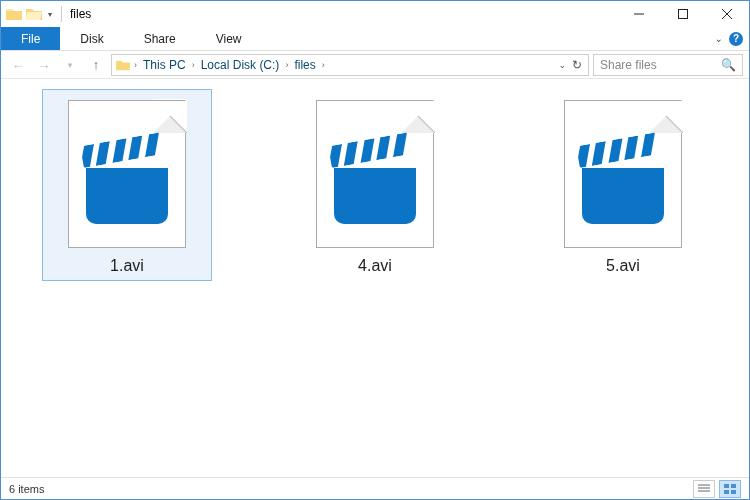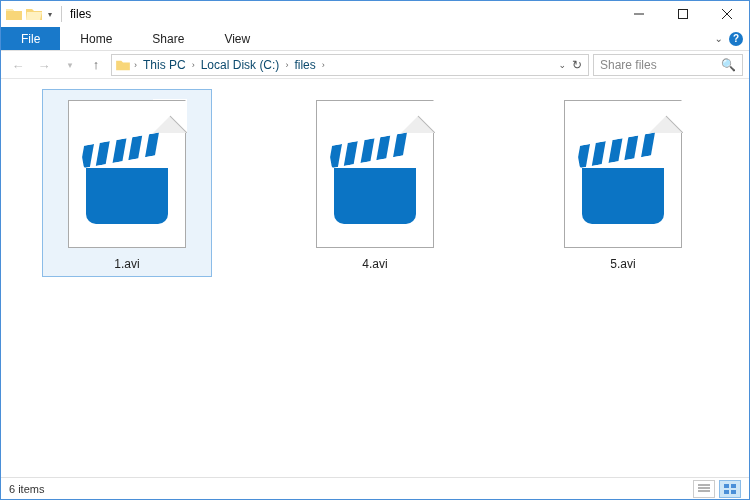--- a/index.html
+++ b/index.html
@@ -39,21 +39,21 @@
 .item { width: 170px; display: flex; flex-direction: column; align-items: center; padding: 4px; border: 1px solid transparent; }
 .item.selected { border: 1px solid #8bbce8; background: #eaf3fb; }
 .thumb { width: 130px; height: 160px; position: relative; }
 .page { position: absolute; left: 6px; top: 6px; right: 6px; bottom: 6px; background: #fff; border: 1px solid #aaa; }
 .fold { position: absolute; top: 5px; right: 5px; width: 34px; height: 34px; background: linear-gradient(135deg, #fff 0 48%, #bbb 50%, #eee 52% 100%); clip-path: polygon(0 0, 100% 100%, 0 100%); transform: scaleX(-1); }
 .pagecut { position: absolute; top: 5px; right: 5px; width: 34px; height: 34px; background: #fff; }
 .clap { position: absolute; left: 24px; right: 24px; top: 52px; bottom: 30px; }
 .clapstick { position: absolute; top: 0; left: -2px; right: 2px; height: 22px; transform: rotate(-10deg); transform-origin: left bottom; display: flex; overflow: hidden; border-radius: 2px; }
 .clapstick span { flex: 1; background: #0b74c4; transform: skewX(-20deg); margin-right: 6px; }
 .clapbody { position: absolute; top: 22px; left: 0; right: 0; bottom: 0; background: #0b74c4; border-radius: 0 0 10px 10px; }
-.label { font-size: 12px; color: #222; margin-top: 2px; padding: 1px 4px; }
+.label { font-size: 16px; color: #222; margin-top: 2px; padding: 1px 4px; }
 
 
 .status { height: 22px; border-top: 1px solid #e1e1e1; display: flex; align-items: center; font-size: 11px; padding: 8px 8px; color: #333; }
 .status .spacer { flex: 1; }
 .status .viewbtn { width: 22px; height: 18px; border: 1px solid #ccc; margin-left: 4px; display: flex; align-items: center; justify-content: center; font-size: 10px; color: #555; }
 .status .viewbtn.active { background: #cde6f7; border-color: #8bbce8; }
 
 svg { display: block; }
 </style>
 </head>
@@ -88,21 +88,21 @@
   </div>
   <div class="winbtn close">
     <svg width="10" height="10" viewBox="0 0 10 10">
         <path stroke="#222" d="M0 0l10 10M10 0L0 10"></path>
       </svg>
   </div>
 </div>
 
 <div class="menubar">
   <div class="tab file">File</div>
-  <div class="tab">Home</div>
+  <div class="tab">Disk</div>
   <div class="tab">Share</div>
   <div class="tab">View</div>
   <div class="spacer"></div>
   <div class="helparea">
     <span style="color:#555;font-size:10px;">⌄</span>
     <span style="display:inline-flex;width:14px;height:14px;border-radius:50%;background:#1979ca;color:#fff;align-items:center;justify-content:center;font-size:10px;font-weight:bold;">?</span>
   </div>
 </div>
 
 <div class="navrow">

